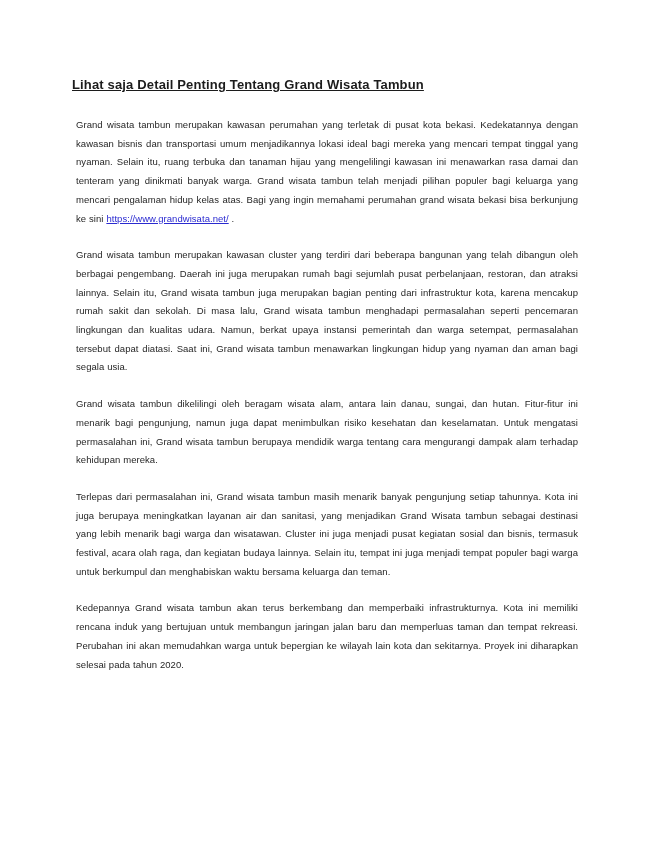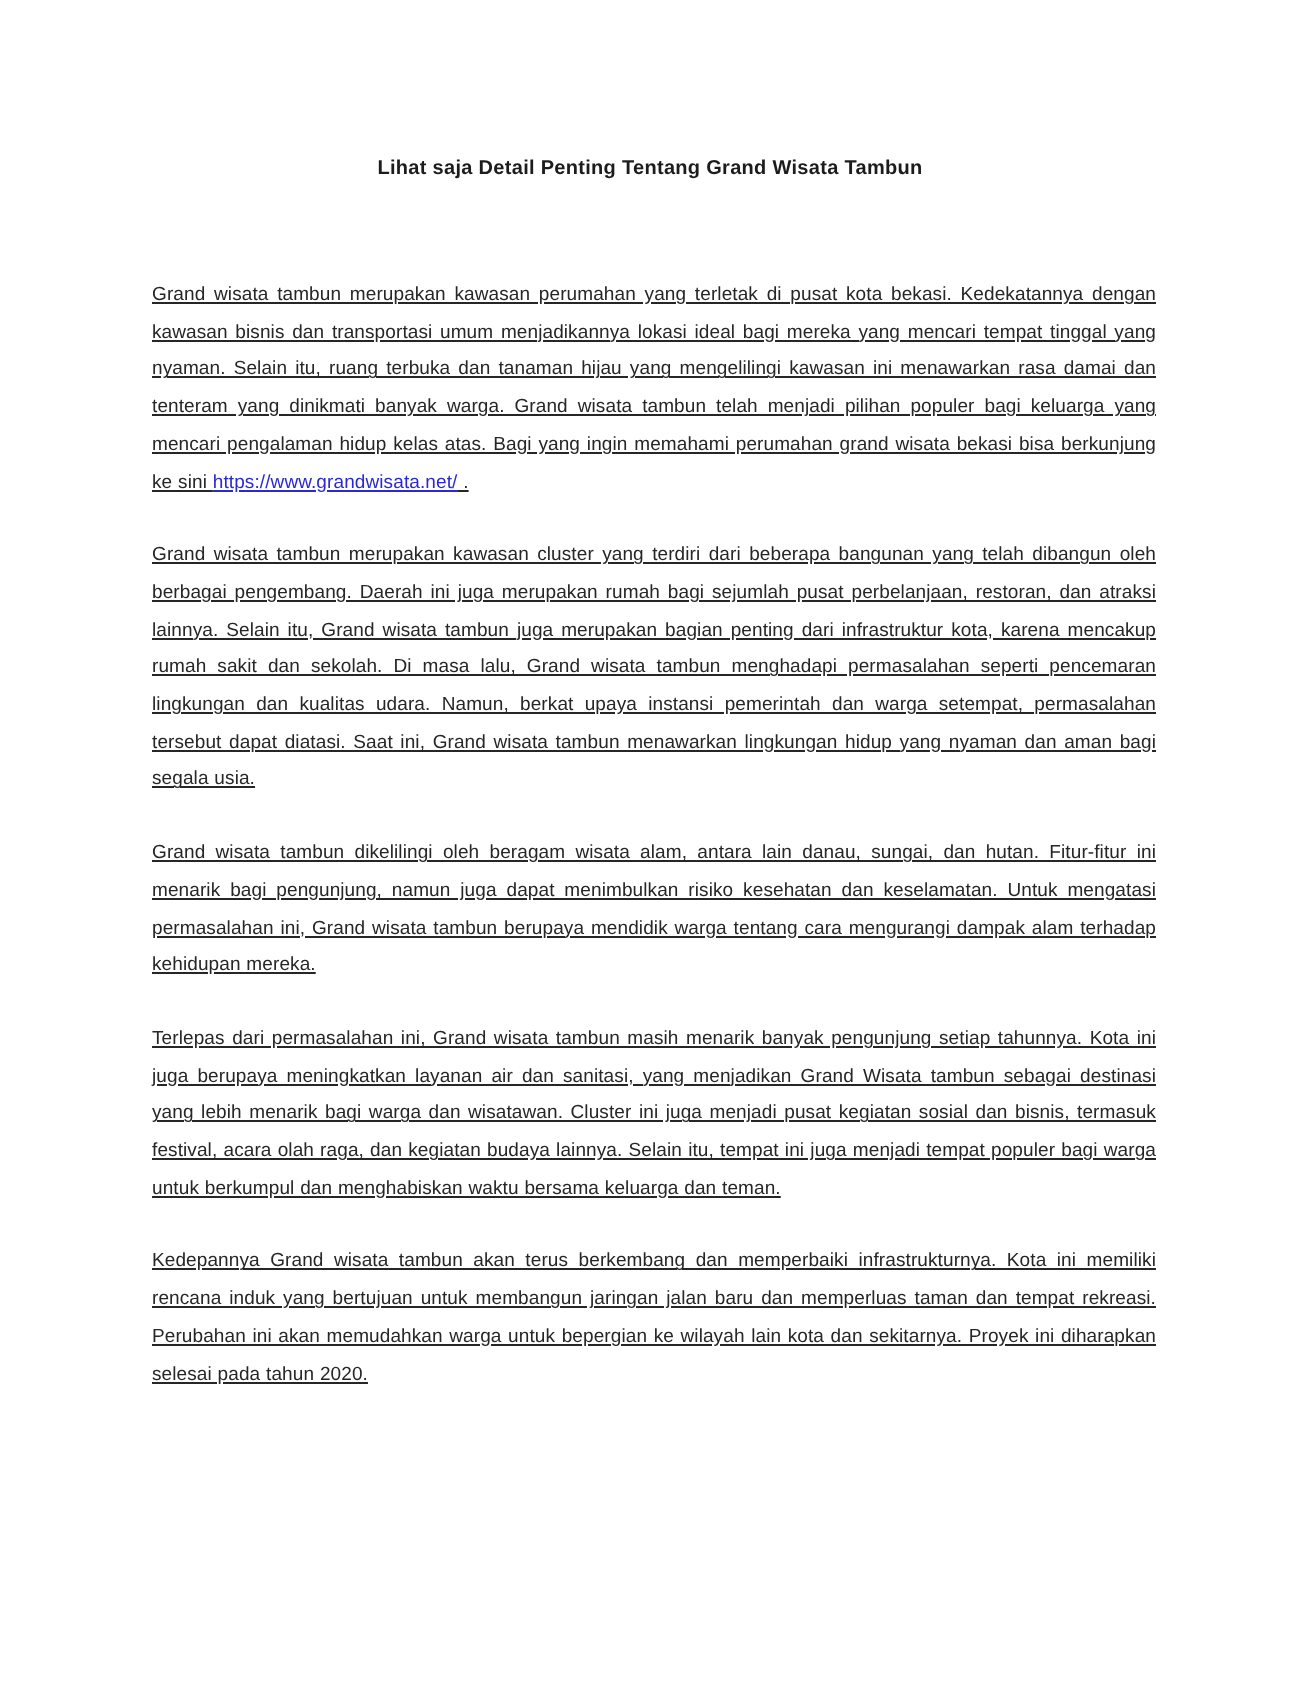--- a/index.html
+++ b/index.html
@@ -19,37 +19,36 @@
     position: relative;
     width: 650px;
     height: 841px;
     background: #ffffff;
     box-sizing: border-box;
     padding: 0 72px;
   }
   .doc-title {
     margin: 0;
     padding: 0;
-    text-align: center;
-    font-size: 10px;
+    font-size: 13px;
     font-weight: bold;
     letter-spacing: 0.15px;
     color: #1c1c1c;
     position: absolute;
     top: 78px;
     left: 72px;
     right: 72px;
     line-height: 14px;
+    text-decoration: underline;
   }
   .body-block {
     position: absolute;
-    top: 139px;
+    top: 116px;
     left: 76px;
     width: 502px;
-    text-decoration: underline;
   }
   p.para {
     margin: 0 0 18px 0;
     font-size: 9.5px;
     line-height: 18.7px;
     text-align: justify;
     text-justify: inter-word;
     color: #262626;
     letter-spacing: 0.05px;
     word-spacing: 0.2px;

